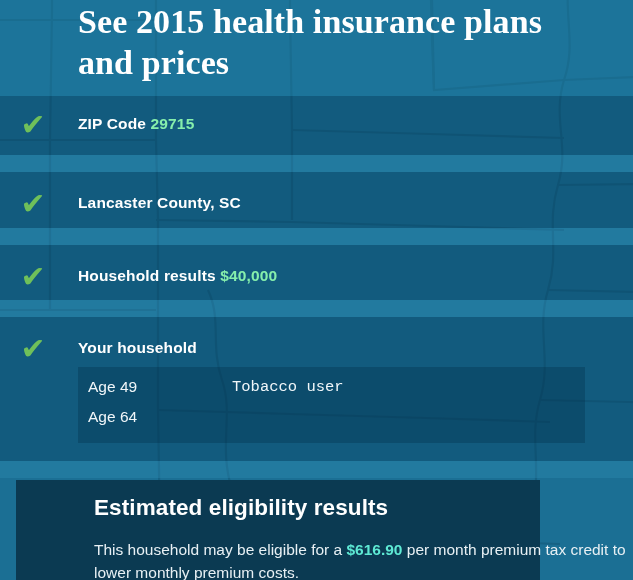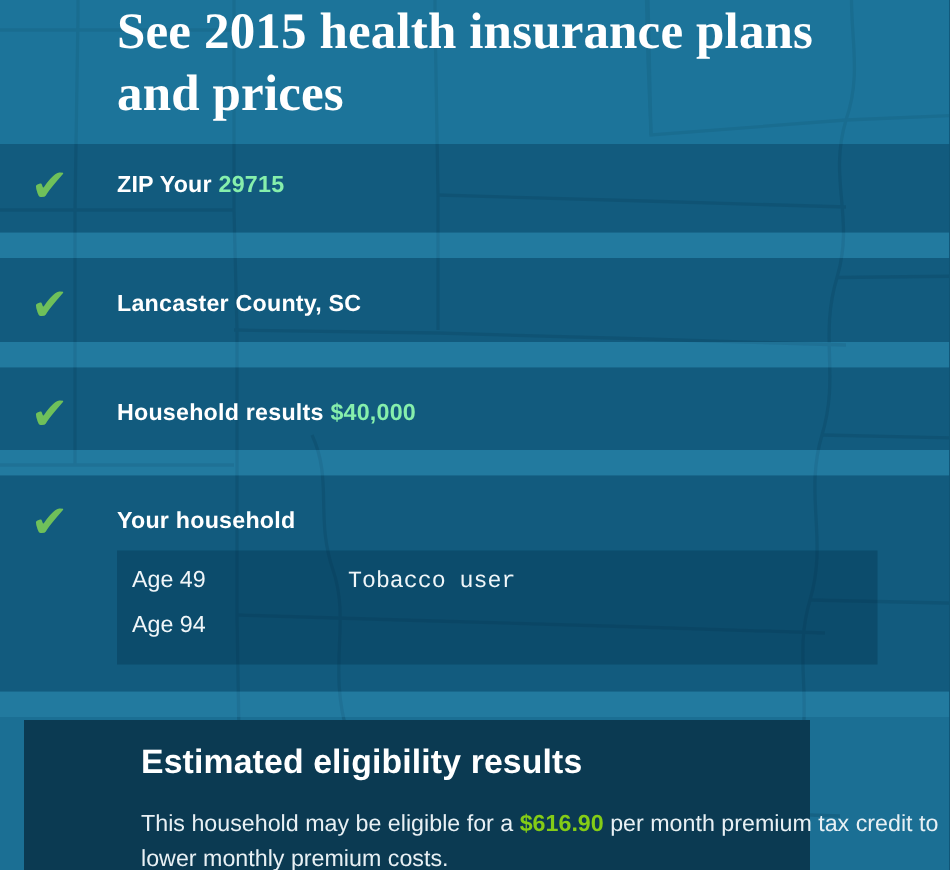--- a/index.html
+++ b/index.html
@@ -170,21 +170,21 @@
     position: absolute;
     left: 78px;
     top: 58px;
     width: 548px;
     font-size: 15.5px;
     line-height: 23px;
     color: #e8f0f4;
     font-weight: 400;
   }
   .results-body b {
-    color: #84cc16;
+    color: #5eead4;
     font-weight: 700;
   }
 </style>
 </head>
 <body>
 
 <div id="app">
 
   <div class="map-bg">
     <svg viewBox="0 0 860 760" xmlns="http://www.w3.org/2000/svg" aria-hidden="true">
@@ -228,21 +228,21 @@
   <div class="header">
     <div class="header-title">See 2015 health insurance plans and prices</div>
   </div>
 
   <div class="rows">
 
     <div class="row row-zip">
       <div class="row-inner">
         <span class="check">✔</span>
         <div class="row-label">
-          <span>ZIP Your</span>
+          <span>ZIP Code</span>
           <span class="value">29715</span>
         </div>
       </div>
     </div>
 
     <div class="row-gap"></div>
 
     <div class="row row-county">
       <div class="row-inner">
         <span class="check">✔</span>
@@ -273,21 +273,21 @@
           <span>Your household</span>
         </div>
       </div>
 
       <div class="household-panel">
         <div class="member-row">
           <span class="member-age">Age 49</span>
           <span class="member-attr">Tobacco user</span>
         </div>
         <div class="member-row">
-          <span class="member-age">Age 94</span>
+          <span class="member-age">Age 64</span>
           <span class="member-attr"></span>
         </div>
       </div>
     </div>
 
     <div class="row-gap"></div>
   </div>
 
   <div class="results">
     <div class="results-title">Estimated eligibility results</div>

